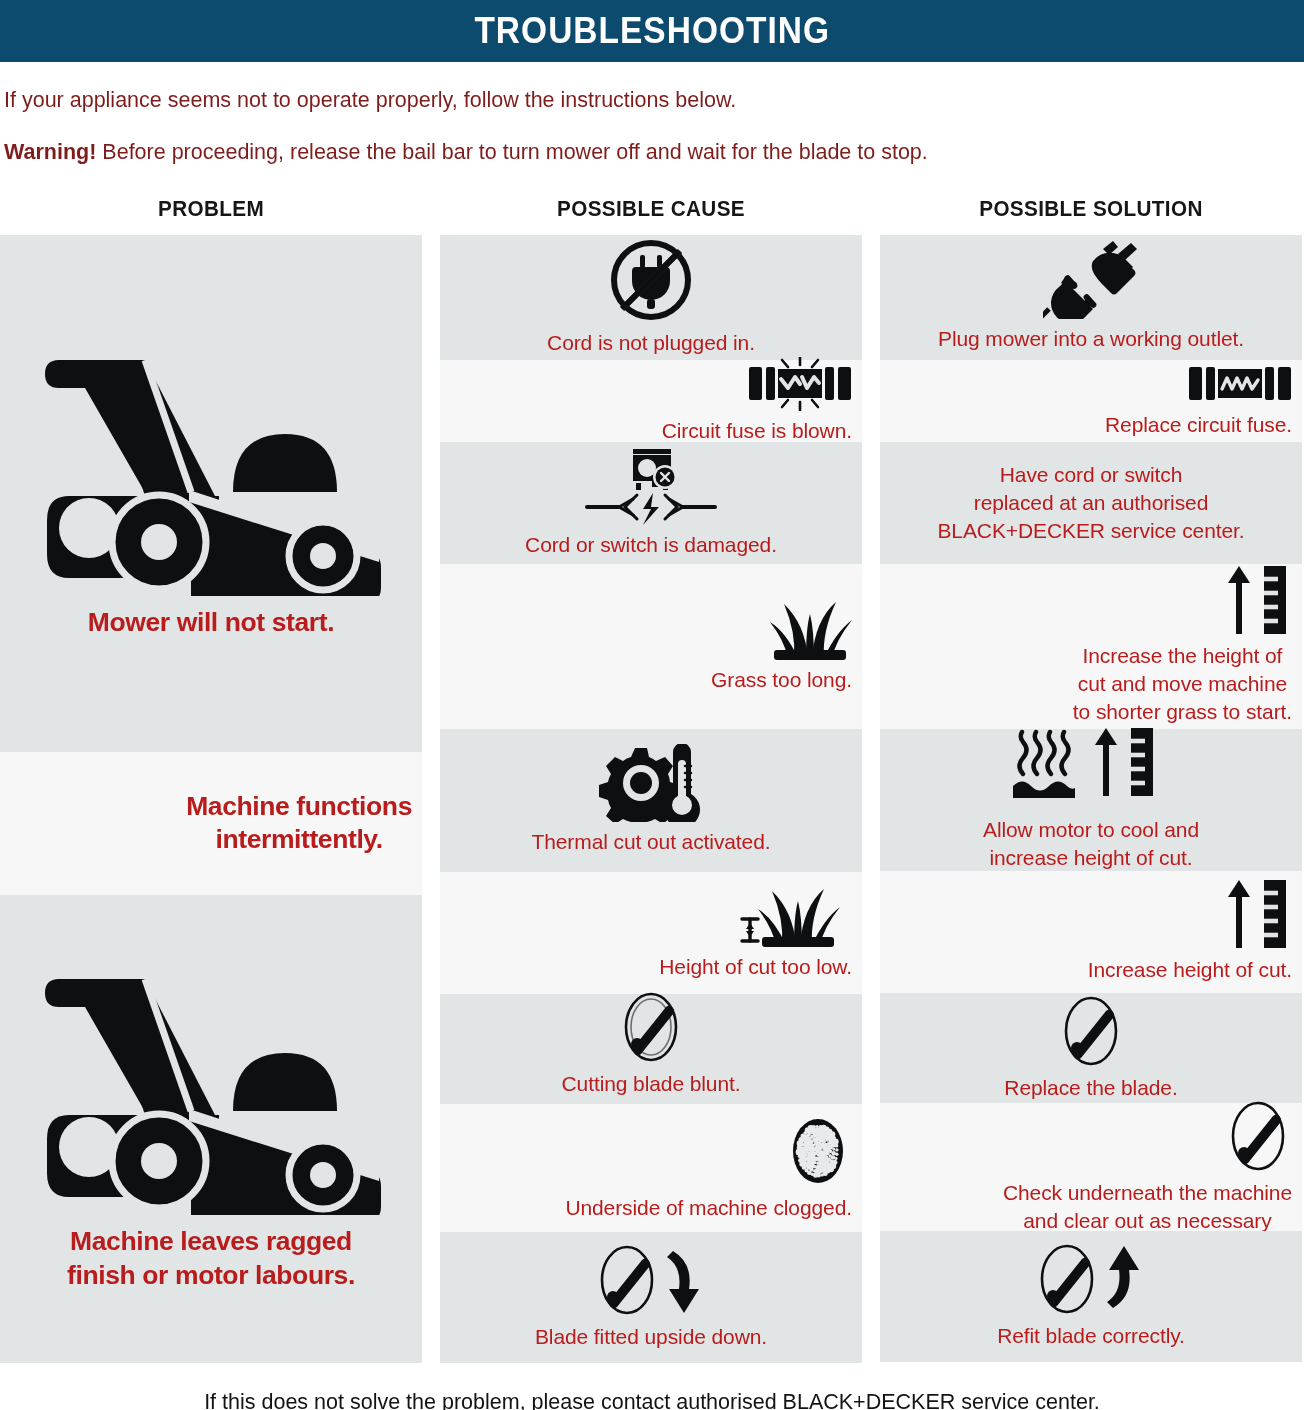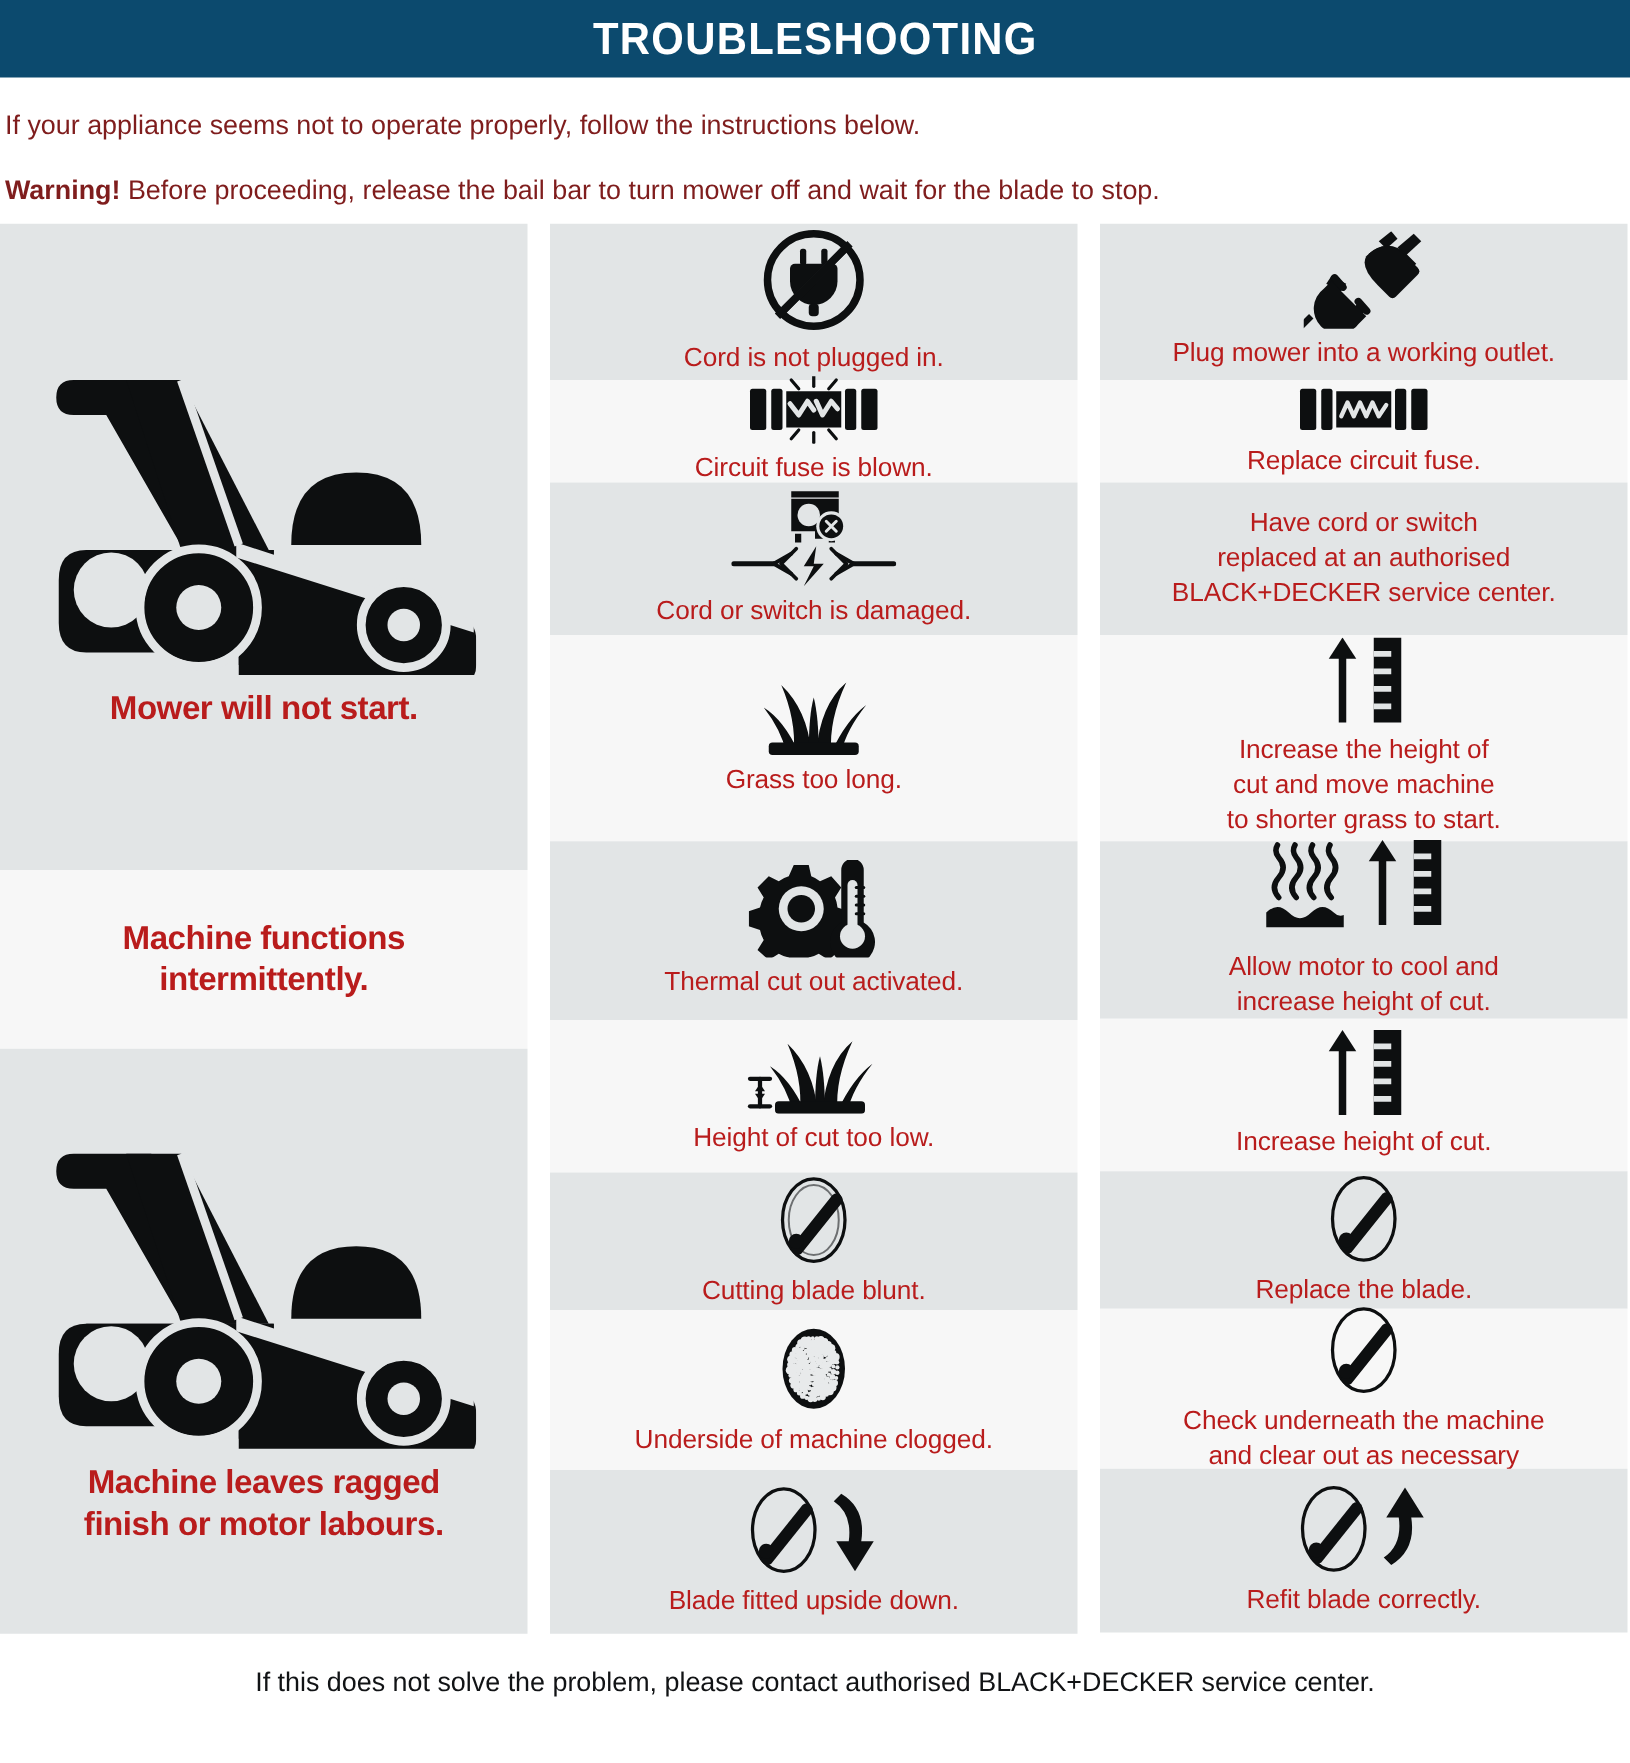--- a/index.html
+++ b/index.html
@@ -79,21 +79,21 @@
   }
   .cell {
     background: #e2e5e6;
     display: flex;
     flex-direction: column;
     align-items: center;
     justify-content: center;
     padding: 6px 10px;
     text-align: center;
   }
-  .cell.alt { background: #f7f7f7; }
+  .cell.alt { background: #f7f7f7; align-items: flex-end; }
   .cell-text {
     font-size: 21px;
     line-height: 1.33;
     color: #b91c1c;
     letter-spacing: -0.1px;
   }
   .cell.problem .cell-text {
     font-size: 26.5px;
     font-weight: bold;
     line-height: 1.27;
@@ -126,20 +126,25 @@
 
   <div class="banner">
     <div class="banner-title">TROUBLESHOOTING</div>
   </div>
 
   <div class="intro">
     <div class="intro-line first">If your appliance seems not to operate properly, follow the instructions below.</div>
     <div class="intro-line second"><span class="warn-word">Warning!</span><span> Before proceeding, release the bail bar to turn mower off and wait for the blade to stop.</span></div>
   </div>
 
+  <div class="col-heads">
+    <div class="col-head">PROBLEM</div>
+    <div class="col-head">POSSIBLE CAUSE</div>
+    <div class="col-head">POSSIBLE SOLUTION</div>
+  </div>
 
   <div class="grid">
     <div class="col" id="col-problem">
         <div class="cell problem" style="height: 517px;">
           <div class="icon-wrap mower-wrap">
             <svg width="340" height="250" viewBox="0 0 340 250" xmlns="http://www.w3.org/2000/svg">
               <g fill="#0d0f10">
                 <path d="M18 14 q-14 0 -14 14 q0 14 14 14 l26 0 l62 108 l44 0 l-70 -136 z"></path>
                 <path d="M104 150 l-44 -136 l44 0 l70 136 z"></path>
                 <path d="M28 150 l150 0 l0 46 l-150 0 z"></path>
@@ -334,21 +339,21 @@
                 <line x1="16" y1="34" x2="16" y2="56"></line>
                 <line x1="8" y1="34" x2="24" y2="34"></line>
                 <line x1="8" y1="56" x2="24" y2="56"></line>
               </g>
               <path d="M16 38 l-4 6 h8 z" fill="#0d0f10"></path>
               <path d="M16 52 l-4 -6 h8 z" fill="#0d0f10"></path>
             </svg>
           </div>
           <div class="cell-text">Height of cut too low.</div>
         </div>
-        <div class="cell" style="height: 110px;">
+        <div class="cell" style="height: 110px; justify-content: flex-end;">
           <div class="icon-wrap">
             <svg width="68" height="74" viewBox="0 0 68 74" xmlns="http://www.w3.org/2000/svg">
               <ellipse cx="34" cy="37" rx="25" ry="33" fill="none" stroke="#0d0f10" stroke-width="2.6"></ellipse>
               <ellipse cx="34" cy="37" rx="20" ry="28" fill="none" stroke="#0d0f10" stroke-width="1.6" opacity="0.55"></ellipse>
               <path d="M17 57 l32 -40 a5 5 0 0 1 7 7 l-32 40 a5 5 0 0 1 -7 -7 z" fill="#0d0f10"></path>
               <circle cx="20" cy="54" r="6" fill="#0d0f10"></circle>
             </svg>
           </div>
           <div class="cell-text">Cutting blade blunt.</div>
         </div>

